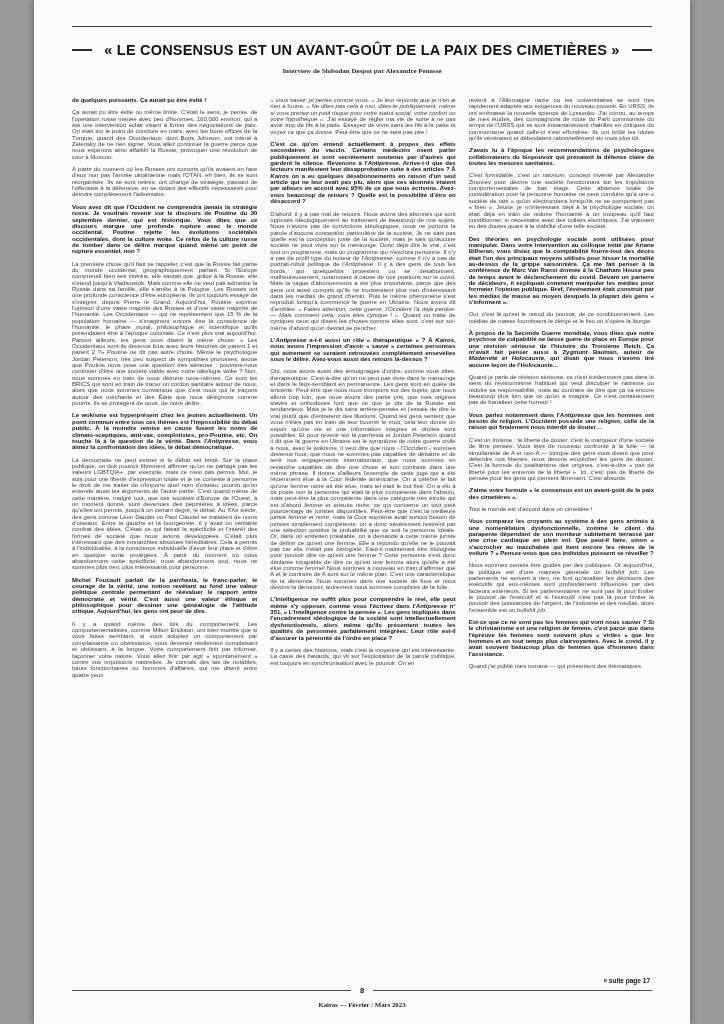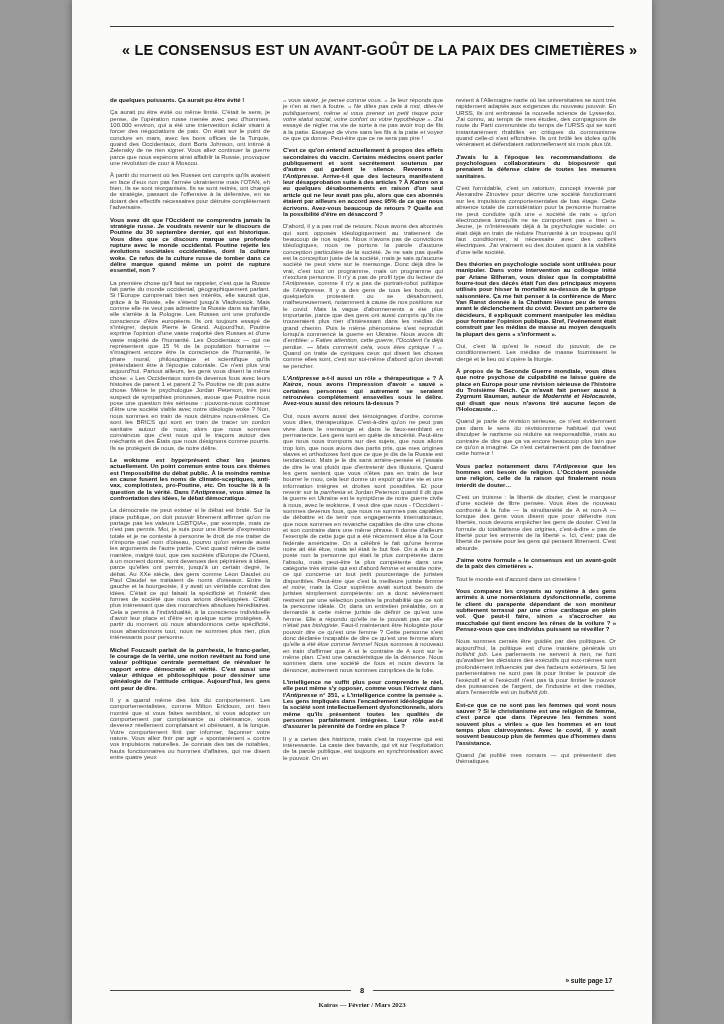--- a/index.html
+++ b/index.html
@@ -1,17 +1,17 @@
 <!DOCTYPE html>
 <html lang="fr"><head>
 <meta charset="utf-8">
 <style>
   html,body{margin:0;padding:0;background:#9a9a9a;}
   .page{
-    position:relative;width:580px;height:1024px;margin:0 auto;
+    position:relative;width:656px;height:1024px;margin:0 auto;
     background:#fbfbf9;color:#222;
     font-family:"Liberation Sans",sans-serif;
     box-shadow:0 0 8px rgba(0,0,0,.4);
     overflow:hidden;
   }
   .top-rule{position:absolute;top:26px;left:38px;right:38px;height:1px;background:#3a3a3a;}
   .masthead{position:absolute;top:42px;left:38px;right:38px;display:flex;align-items:center;gap:12px;}
   .side-rule{flex:1 1 40px;height:2px;background:#2a2a2a;}
   h1.title{
     flex:0 0 auto;margin:0;text-align:center;white-space:nowrap;
@@ -48,20 +48,21 @@
 
 <div class="page">
   <div class="top-rule"></div>
 
   <div class="masthead">
     <span class="side-rule"></span>
     <h1 class="title">« LE CONSENSUS EST UN AVANT-GOÛT DE LA PAIX DES CIMETIÈRES »</h1>
     <span class="side-rule"></span>
   </div>
 
+  <div class="subtitle">Interview de Slobodan Despot par Alexandre Penasse</div>
 
   <div class="columns">
     <div class="col">
         <p class="para q">de quelques puissants. Ça aurait pu être évité !</p>
         <p class="para">Ça aurait pu être évité ou même limité. C'était le sens, je pense, de l'opération russe menée avec peu d'hommes, 100.000 environ, qui a été une intervention éclair visant à forcer des négociations de paix. On était sur le point de conclure en mars, avec les bons offices de la Turquie, quand des Occidentaux, dont Boris Johnson, ont intimé à Zelensky de ne rien signer. Vous allez continuer la guerre parce que nous espérons ainsi affaiblir la Russie, provoquer une révolution de cour à Moscou.</p>
         <p class="para">À partir du moment où les Russes ont compris qu'ils avaient en face d'eux non pas l'armée ukrainienne mais l'OTAN, eh bien, ils se sont réorganisés. Ils se sont retirés, ont changé de stratégie, passant de l'offensive à la défensive, en se dotant des effectifs nécessaires pour détruire complètement l'adversaire.</p>
         <p class="para q">Vous avez dit que l'Occident ne comprendra jamais la stratégie russe. Je voudrais revenir sur le discours de Poutine du 30 septembre dernier, qui est historique. Vous dites que ce discours marque une profonde rupture avec le monde occidental. Poutine rejette les évolutions sociétales occidentales, dont la culture woke. Ce refus de la culture russe de tomber dans ce délire marque quand même un point de rupture essentiel, non ?</p>
         <p class="para">La première chose qu'il faut se rappeler, c'est que la Russie fait partie du monde occidental, géographiquement parlant. Si l'Europe comprenait bien ses intérêts, elle saurait que, grâce à la Russie, elle s'étend jusqu'à Vladivostok. Mais comme elle ne veut pas admettre la Russie dans sa famille, elle s'arrête à la Pologne. Les Russes ont une profonde conscience d'être européens. Ils ont toujours essayé de s'intégrer, depuis Pierre le Grand. Aujourd'hui, Poutine exprime l'opinion d'une vaste majorité des Russes et d'une vaste majorité de l'humanité. Les Occidentaux — qui ne représentent que 15 % de la population humaine — s'imaginent encore être la conscience de l'humanité, le phare moral, philosophique et scientifique qu'ils prétendaient être à l'époque coloniale. Ce n'est plus vrai aujourd'hui. Partout ailleurs, les gens vous disent la même chose: « Les Occidentaux sont-ils devenus fous avec leurs histoires de parent 1 et parent 2 ?» Poutine ne dit pas autre chose. Même le psychologue Jordan Peterson, très peu suspect de sympathies prorusses, avoue que Poutine nous pose une question très sérieuse : pouvons-nous continuer d'être une société viable avec notre idéologie woke ? Non, nous sommes en train de nous détruire nous-mêmes. Ce sont les BRICS qui sont en train de tracer un cordon sanitaire autour de nous, alors que nous sommes convaincus que c'est nous qui le traçons autour des méchants et des États que nous désignons comme pourris. Ils se protègent de nous, de notre délire.</p>
         <p class="para q">Le wokisme est hyperprésent chez les jeunes actuellement. Un point commun entre tous ces thèmes est l'impossibilité du débat public. À la moindre remise en cause fusent les noms de climato-sceptiques, anti-vax, complotistes, pro-Poutine, etc. On touche là à la question de la vérité. Dans l'<i>Antipresse</i>, vous aimez la confrontation des idées, le débat démocratique.</p>
         <p class="para">La démocratie ne peut exister si le débat est bridé. Sur la place publique, on doit pouvoir librement affirmer qu'on ne partage pas les valeurs LGBTQIA+, par exemple, mais ce n'est pas permis. Moi, je suis pour une liberté d'expression totale et je ne conteste à personne le droit de me traiter de n'importe quel nom d'oiseau, pourvu qu'on entende aussi les arguments de l'autre partie. C'est quand même de cette manière, malgré tout, que ces sociétés d'Europe de l'Ouest, à un moment donné, sont devenues des pépinières à idées, parce qu'elles ont permis, jusqu'à un certain degré, le débat. Au XXe siècle, des gens comme Léon Daudet ou Paul Claudel se traitaient de noms d'oiseaux. Entre la gauche et la bourgeoisie, il y avait un véritable combat des idées. C'était ce qui faisait la spécificité et l'intérêt des formes de société que nous avions développées. C'était plus intéressant que des monarchies absolues héréditaires. Cela a permis à l'individualité, à la conscience individuelle d'avoir leur place et d'être en quelque sorte protégées. À partir du moment où nous abandonnons cette spécificité, nous abandonnons tout, nous ne sommes plus rien, plus intéressants pour personne.</p>

